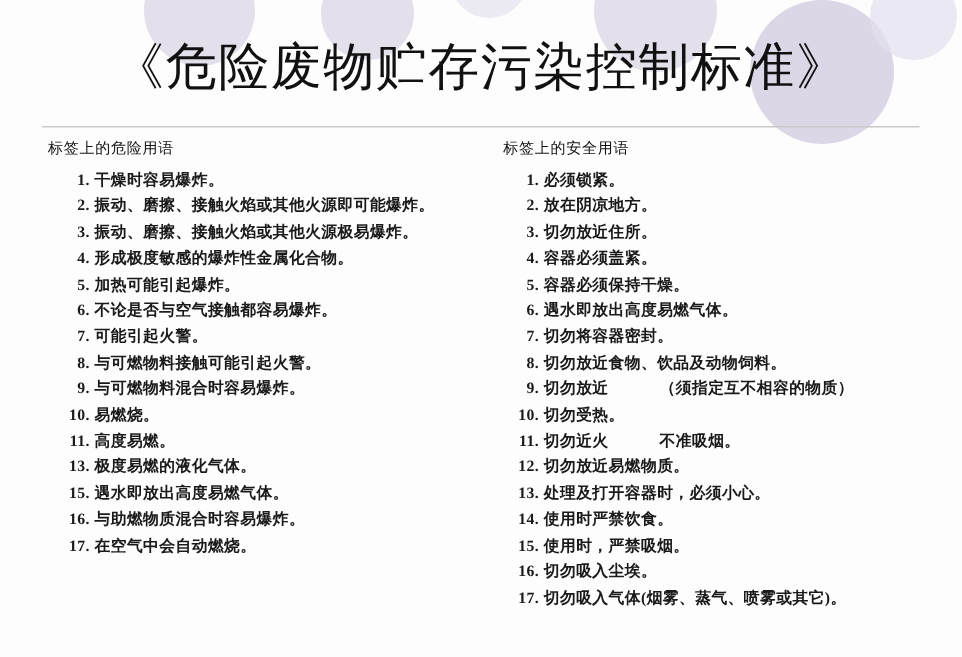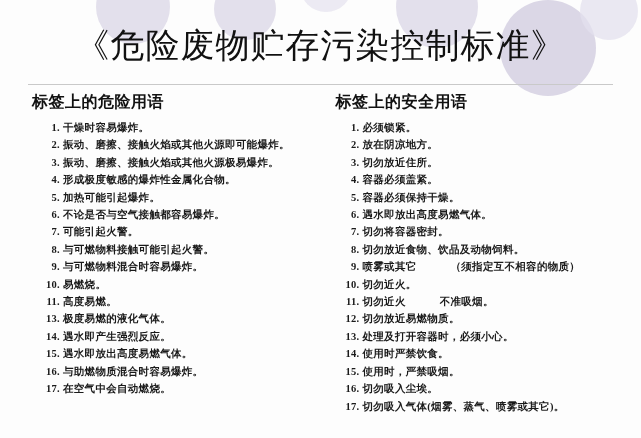--- a/index.html
+++ b/index.html
@@ -66,22 +66,22 @@
     left: 30px;
     width: 585px;
     display: flex;
     gap: 22px;
     z-index: 6;
   }
   .col {
     width: 282px;
   }
   .col-head {
-    font-size: 16px;
-    font-weight: bold;
+    font-size: 10px;
+    font-weight: normal;
     color: #111;
     margin: 0 0 6px 2px;
     letter-spacing: 0.5px;
     font-family: "DejaVu Sans", "Liberation Sans", sans-serif;
   }
   ul.items {
     list-style: none;
     margin: 0;
     padding: 0;
     font-weight: bold;
@@ -133,40 +133,39 @@
         <li><span class="num">3.</span><span>振动、磨擦、接触火焰或其他火源极易爆炸。</span></li>
         <li><span class="num">4.</span><span>形成极度敏感的爆炸性金属化合物。</span></li>
         <li><span class="num">5.</span><span>加热可能引起爆炸。</span></li>
         <li><span class="num">6.</span><span>不论是否与空气接触都容易爆炸。</span></li>
         <li><span class="num">7.</span><span>可能引起火警。</span></li>
         <li><span class="num">8.</span><span>与可燃物料接触可能引起火警。</span></li>
         <li><span class="num">9.</span><span>与可燃物料混合时容易爆炸。</span></li>
         <li><span class="num">10.</span><span>易燃烧。</span></li>
         <li><span class="num">11.</span><span>高度易燃。</span></li>
         <li><span class="num">13.</span><span>极度易燃的液化气体。</span></li>
-        <li><span class="num">14.</span><span>遇水即产生强烈反应。</span></li>
         <li><span class="num">15.</span><span>遇水即放出高度易燃气体。</span></li>
         <li><span class="num">16.</span><span>与助燃物质混合时容易爆炸。</span></li>
         <li><span class="num">17.</span><span>在空气中会自动燃烧。</span></li>
       </ul>
     </div>
 
     <div class="col col-right">
       <div class="col-head">标签上的安全用语</div>
       <ul class="items">
         <li><span class="num">1.</span><span>必须锁紧。</span></li>
         <li><span class="num">2.</span><span>放在阴凉地方。</span></li>
         <li><span class="num">3.</span><span>切勿放近住所。</span></li>
         <li><span class="num">4.</span><span>容器必须盖紧。</span></li>
         <li><span class="num">5.</span><span>容器必须保持干燥。</span></li>
         <li><span class="num">6.</span><span>遇水即放出高度易燃气体。</span></li>
         <li><span class="num">7.</span><span>切勿将容器密封。</span></li>
         <li><span class="num">8.</span><span>切勿放近食物、饮品及动物饲料。</span></li>
-        <li><span class="num">9.</span><span>喷雾或其它</span><span class="tail">（须指定互不相容的物质）</span></li>
-        <li><span class="num">10.</span><span>切勿近火。</span></li>
+        <li><span class="num">9.</span><span>切勿放近</span><span class="tail">（须指定互不相容的物质）</span></li>
+        <li><span class="num">10.</span><span>切勿受热。</span></li>
         <li><span class="num">11.</span><span>切勿近火</span><span class="tail">不准吸烟。</span></li>
         <li><span class="num">12.</span><span>切勿放近易燃物质。</span></li>
         <li><span class="num">13.</span><span>处理及打开容器时，必须小心。</span></li>
         <li><span class="num">14.</span><span>使用时严禁饮食。</span></li>
         <li><span class="num">15.</span><span>使用时，严禁吸烟。</span></li>
         <li><span class="num">16.</span><span>切勿吸入尘埃。</span></li>
         <li><span class="num">17.</span><span>切勿吸入气体(烟雾、蒸气、喷雾或其它)。</span></li>
       </ul>
     </div>
 

